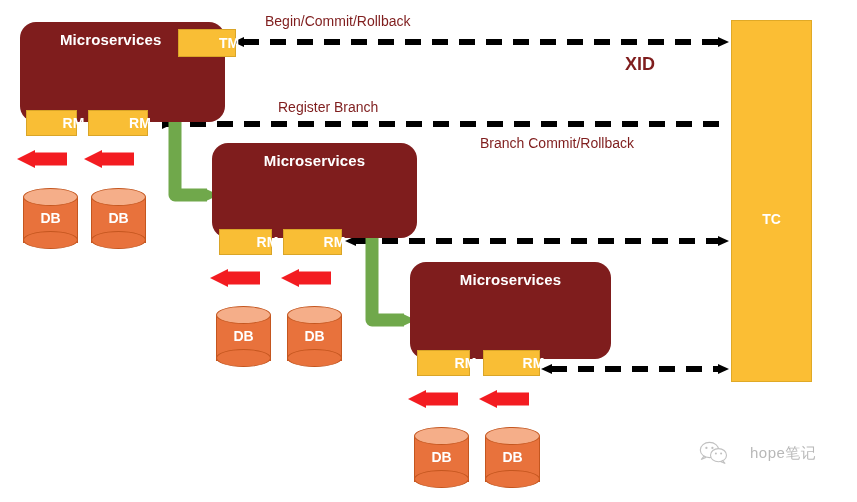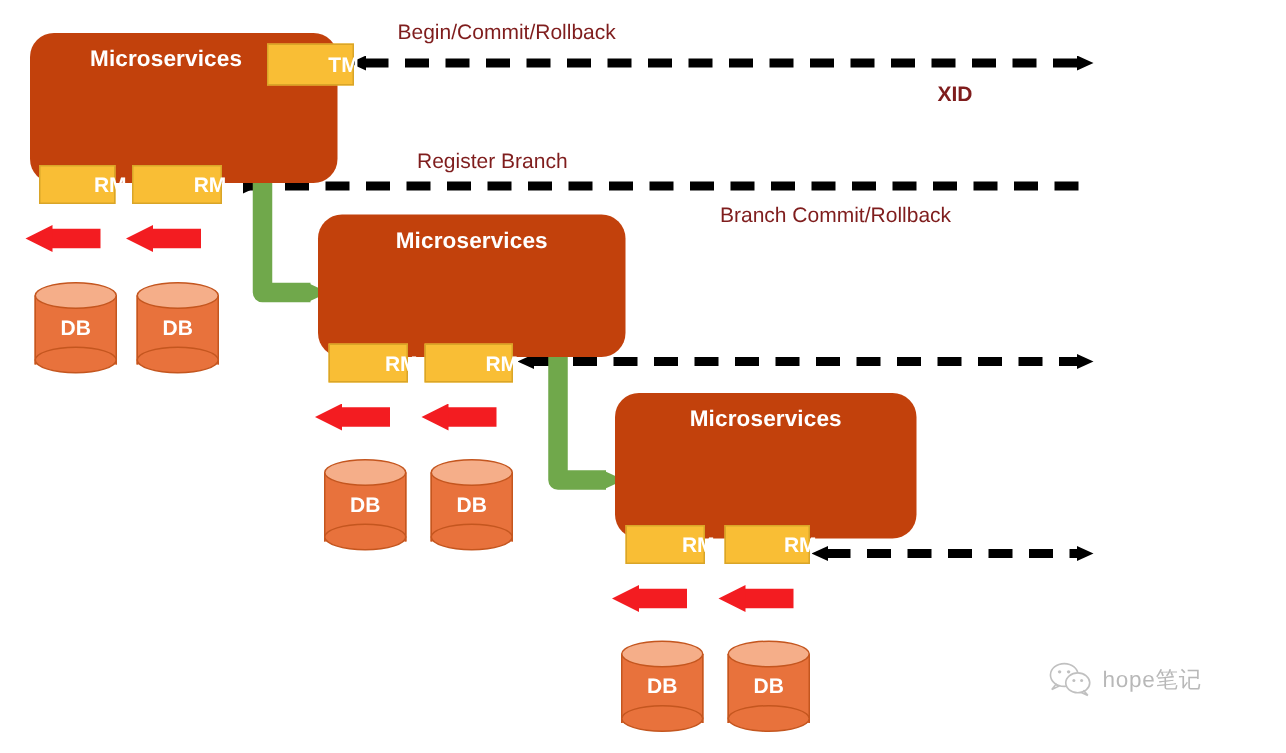--- a/index.html
+++ b/index.html
@@ -22,21 +22,21 @@
     height:502px;
     overflow:visible;
   }
   #edge-layer{ z-index:1; }
   #green-layer{ z-index:2; }
   #red-layer{ z-index:4; }
 
   
   .service-box{
     position:absolute;
-    background:#c2410c;
+    background:#7f1d1d;
     border-radius:16px;
     z-index:3;
   }
   .service-title{
     position:absolute;
     width:100%;
     top:9px;
     left:0;
     text-align:center;
     color:#ffffff;
@@ -128,29 +128,29 @@
   }
 
   
   .edge-label{
     position:absolute;
     color:#7f1d1d;
     font-size:14px;
     white-space:nowrap;
     z-index:7;
   }
-  .edge-label.bold{ font-weight:bold; font-size:14px; }
+  .edge-label.bold{ font-weight:bold; font-size:18px; }
 
   
   #watermark{
     position:absolute;
     left:699px; top:441px;
     display:flex;
     align-items:center;
-    gap:6px;
+    gap:21px;
     z-index:8;
     opacity:.62;
   }
   #watermark .wm-text{
     color:#8d8d8d;
     font-size:15px;
     letter-spacing:.5px;
     white-space:nowrap;
   }
 </style>
@@ -283,20 +283,23 @@
     <g stroke="#F31C21" stroke-width="13" fill="none">
       <line x1="50" y1="142" x2="50" y2="176" marker-end="url(#rh)" transform="rotate(90 50 159)"></line>
       <line x1="117" y1="142" x2="117" y2="176" marker-end="url(#rh)" transform="rotate(90 117 159)"></line>
       <line x1="243" y1="261" x2="243" y2="295" marker-end="url(#rh)" transform="rotate(90 243 278)"></line>
       <line x1="314" y1="261" x2="314" y2="295" marker-end="url(#rh)" transform="rotate(90 314 278)"></line>
       <line x1="441" y1="382" x2="441" y2="416" marker-end="url(#rh)" transform="rotate(90 441 399)"></line>
       <line x1="512" y1="382" x2="512" y2="416" marker-end="url(#rh)" transform="rotate(90 512 399)"></line>
     </g>
   </svg>
 
+  <div id="tc-box">
+    <div class="tc-label">TC</div>
+  </div>
 
   <div class="edge-label" style="left:265px; top:13px;">Begin/Commit/Rollback</div>
 
   <div class="edge-label bold" style="left:625px; top:54px;">XID</div>
 
   <div class="edge-label" style="left:265px; top:99px;margin-left:13px;">Register Branch</div>
 
   <div class="edge-label" style="left:480px; top:135px;">Branch Commit/Rollback</div>
 
   <div id="watermark">

